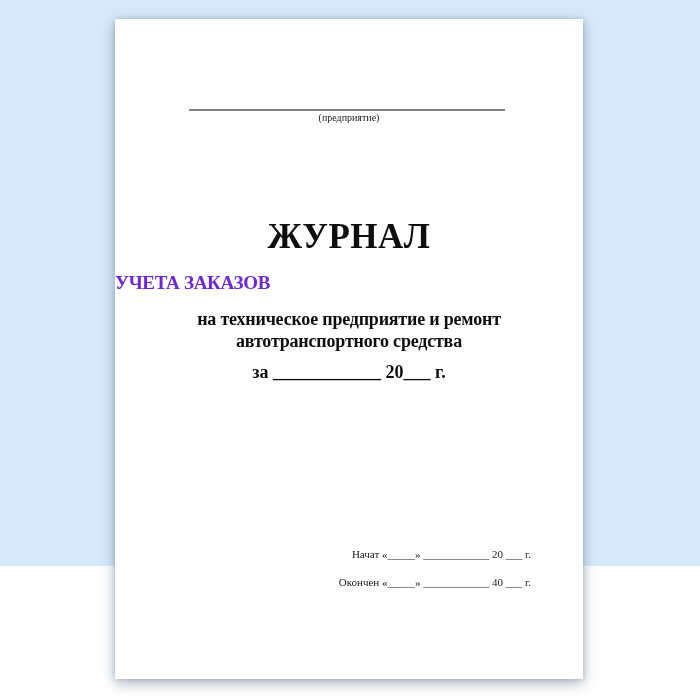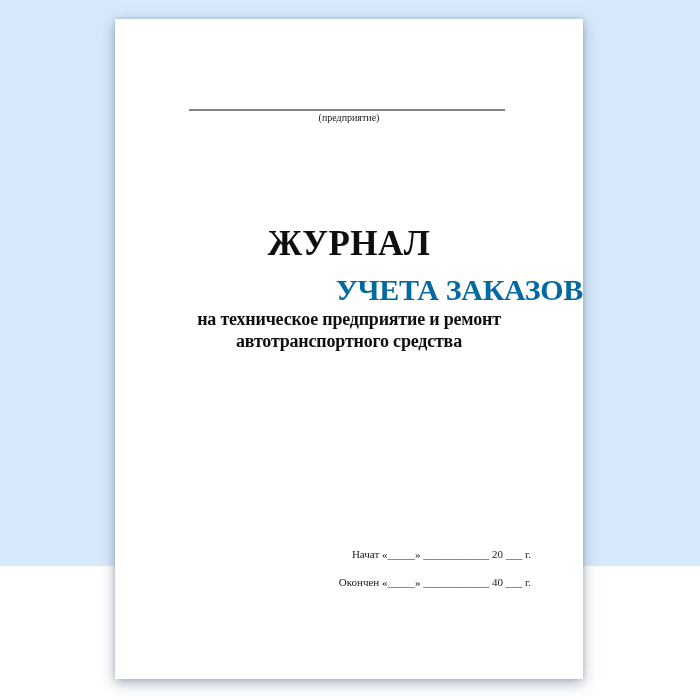--- a/index.html
+++ b/index.html
@@ -36,41 +36,41 @@
     position: absolute;
     top: 93px;
     left: 0;
     width: 100%;
     text-align: center;
     font-size: 10px;
     color: #1a1a1a;
   }
   .title-main {
     position: absolute;
-    top: 206px;
+    top: 199px;
     left: 0;
     width: 100%;
     text-align: center;
     font-size: 35px;
     font-weight: bold;
     letter-spacing: 0.5px;
     line-height: 1.1;
     color: #0f0f0f;
   }
   .title-sub {
     position: absolute;
     top: 254px;
     left: 0;
     width: 100%;
-    text-align: right;
-    font-size: 30px;
+    text-align: left;
+    font-size: 19px;
     font-weight: bold;
     letter-spacing: -0.3px;
     line-height: 1.1;
-    color: #0369a1;
+    color: #6d28d9;
   }
   .desc-line-1 {
     position: absolute;
     top: 290px;
     left: 0;
     width: 100%;
     text-align: center;
     font-size: 18px;
     font-weight: bold;
     letter-spacing: -0.2px;
@@ -119,19 +119,20 @@
     <div class="company-caption">(предприятие)</div>
 
     <div class="title-main">ЖУРНАЛ</div>
 
     <div class="title-sub">УЧЕТА ЗАКАЗОВ</div>
 
     <div class="desc-line-1">на техническое предприятие и ремонт</div>
 
     <div class="desc-line-2">автотранспортного средства</div>
 
+    <div class="period-line">за ____________ 20___ г.</div>
 
     <div class="fill-line started">Начат «_____» ____________ 20 ___ г.</div>
 
     <div class="fill-line finished">Окончен «_____» ____________ 40 ___ г.</div>
 
   </div>
 </div>
 
 </body></html>

